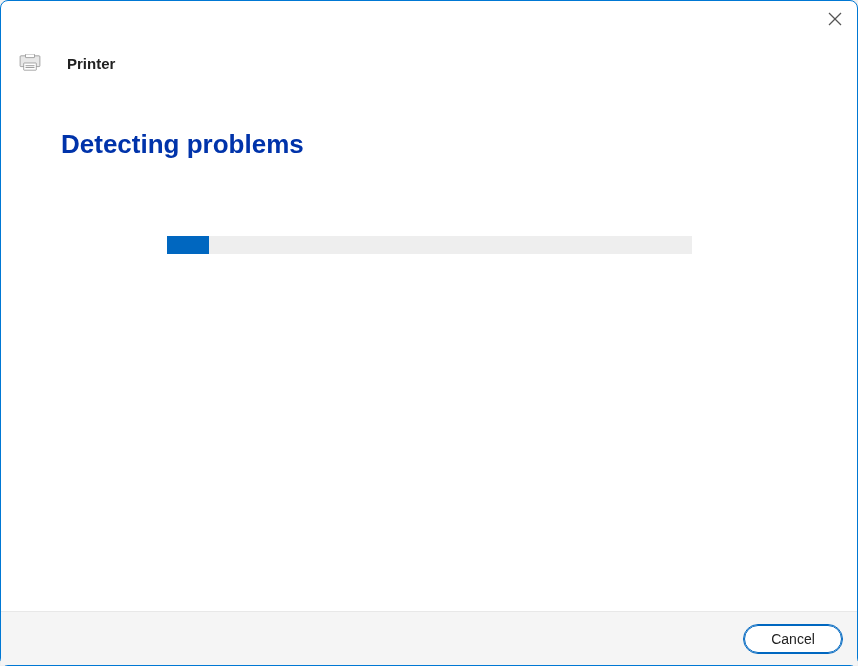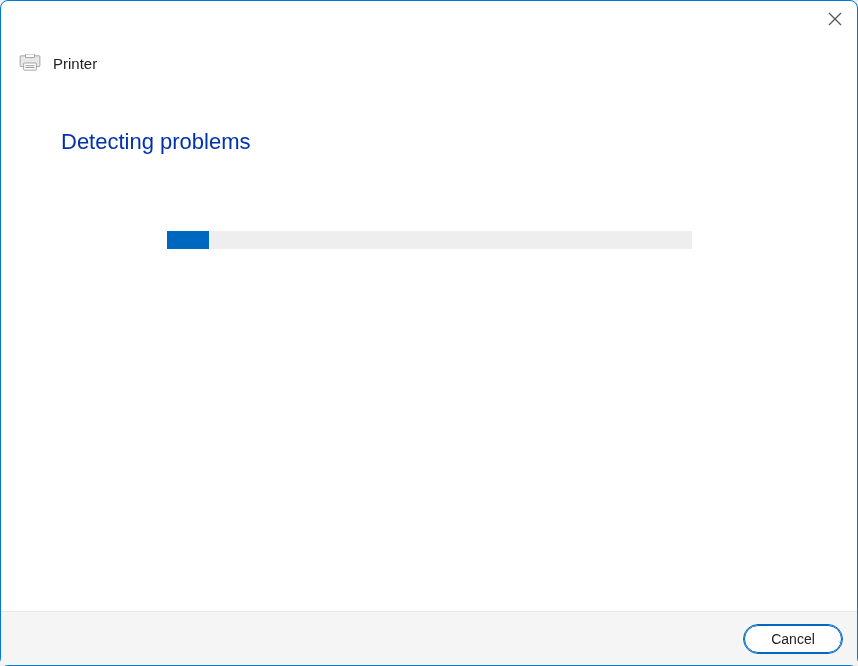--- a/index.html
+++ b/index.html
@@ -41,21 +41,22 @@
       color: #555;
     }
     .close-btn svg {
       width: 14px;
       height: 14px;
     }
     .header-row {
       display: flex;
       align-items: center;
       padding: 12px 22px 0 18px;
-      gap: 12px;
+      gap: 26px;
+      font-weight: bold;
     }
     .printer-icon {
       width: 22px;
       height: 20px;
       display: flex;
       align-items: center;
       justify-content: center;
     }
     .printer-icon svg {
       width: 22px;
@@ -63,23 +64,23 @@
     }
     .header-label {
       font-size: 15px;
       color: #222;
     }
     .content {
       flex: 1;
       padding: 56px 60px 0 60px;
     }
     .heading {
-      font-size: 22px;
+      font-size: 26px;
       color: #0033aa;
-      font-weight: 400;
+      font-weight: 700;
       margin-bottom: 76px;
     }
     .progress-wrap {
       display: flex;
       justify-content: center;
     }
     .progress-track {
       width: 525px;
       height: 18px;
       background: #eeeeee;

